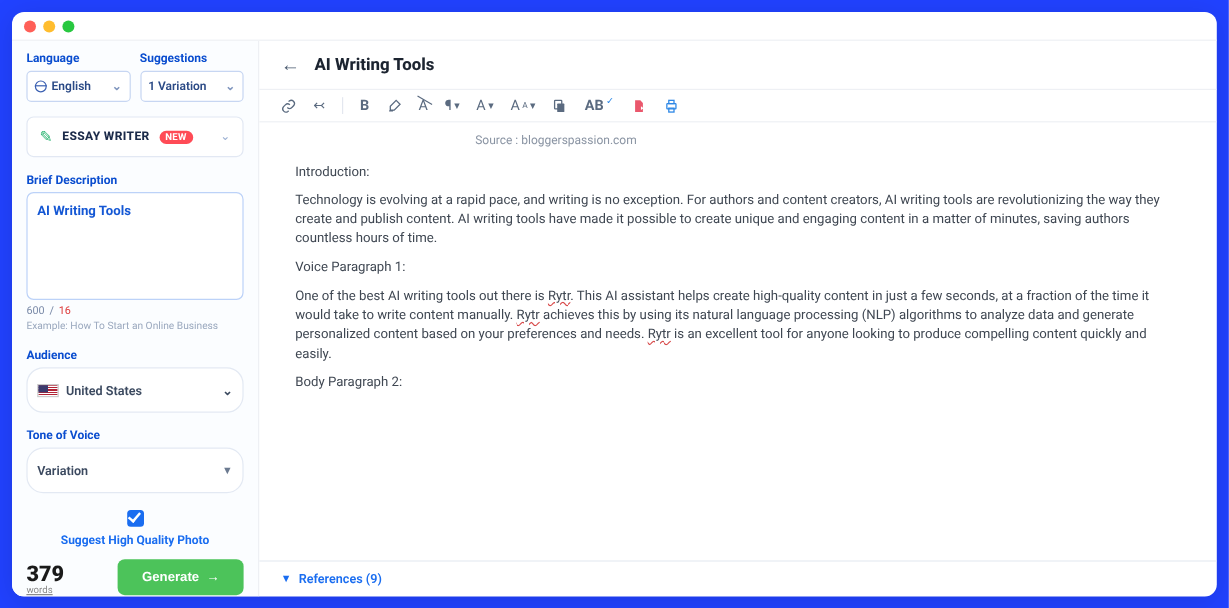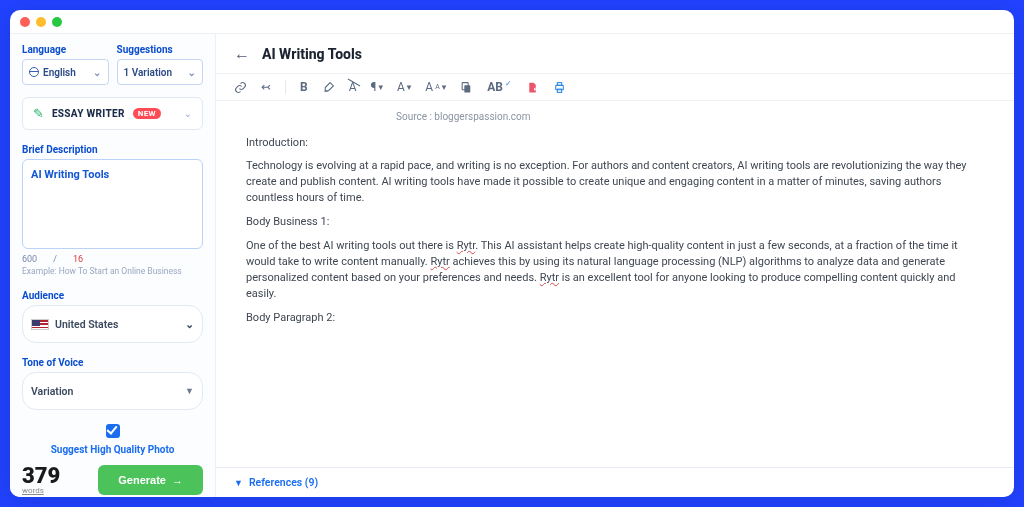--- a/index.html
+++ b/index.html
@@ -93,21 +93,21 @@
   .textarea {
     width:100%; height:90px;
     border:1.5px solid #bcd2f8;
     border-radius:6px;
     background:#fff;
     padding:8px;
     font-size:11px;font-weight:700;color:#1457d4;
     resize:none; outline:none;
     font-family: inherit;
   }
-  .counter { font-size:9px;color:#7a8aa8; margin-top:2px; display:flex; gap:16px;}
+  .counter { font-size:9px;color:#7a8aa8; margin-top:2px; display:flex; gap:4px;}
   .counter .cur{color:#dd3a3a;}
   .example { font-size:8.5px;color:#9aa8be;margin-top:2px;}
   .bigsel {
     border:1px solid #e3e9f3;border-radius:14px;background:#fff;
     height:38px;display:flex;align-items:center;
     padding:16px 8px;font-size:10.5px;font-weight:600;color:#3b495f;
     justify-content:space-between;cursor:pointer;
   }
   .flag {
     width:18px;height:11px;background:
@@ -117,21 +117,21 @@
     position:relative;margin-right:6px;border:0.5px solid #ccc;
   }
   .flag::before{content:"";position:absolute;left:0;top:0;width:8px;height:6px;background:#3c3b6e;}
 
   .checkrow{display:flex;align-items:center;gap:6px;margin-top:14px;flex-direction:column;}
   .chk{width:14px;height:14px;border-radius:3px;background:#1a6df0;position:relative;}
   .chk::after{content:"";position:absolute;left:3px;top:0px;width:4px;height:8px;border:solid #fff;border-width:0 2px 2px 0;transform:rotate(40deg);}
   .photo-label{font-size:10px;font-weight:700;color:#1a6df0;}
 
   .footer{margin-top:auto;display:flex;align-items:flex-end;justify-content:space-between;padding-top:10px;}
-  .count{font-size:22px;font-weight:900;color:#1a1a1a;line-height:.9;}
+  .count{font-size:18px;font-weight:900;color:#1a1a1a;line-height:.9;}
   .count-sub{font-size:8px;color:#8a8a8a;text-decoration:underline;}
   .genbtn{
     background:#4cc35a;color:#fff;border:none;border-radius:6px;
     font-size:11px;font-weight:700;padding:9px 20px;
     display:flex;align-items:flex-start;gap:6px;cursor:pointer;
   }
   .genbtn .arrow{font-weight:900;}
 
   .main{flex:1;display:flex;flex-direction:column;overflow:hidden;position:relative;}
   .header{
@@ -342,21 +342,21 @@
               <rect x="8" y="15" width="8" height="6"></rect>
             </svg>
           </span>
       </div>
 
       <div class="content">
         <div class="source">Source : bloggerspassion.com</div>
 
         <p class="para">Introduction:</p>
         <p class="para">Technology is evolving at a rapid pace, and writing is no exception. For authors and content creators, AI writing tools are revolutionizing the way they create and publish content. AI writing tools have made it possible to create unique and engaging content in a matter of minutes, saving authors countless hours of time.</p>
-        <p class="para">Body Business 1:</p>
+        <p class="para">Voice Paragraph 1:</p>
         <p class="para">
           <span>One of the best AI writing tools out there is </span><span class="und">Rytr</span><span>. This AI assistant helps create high-quality content in just a few seconds, at a fraction of the time it would take to write content manually. </span><span class="und">Rytr</span><span> achieves this by using its natural language processing (NLP) algorithms to analyze data and generate personalized content based on your preferences and needs. </span><span class="und">Rytr</span><span> is an excellent tool for anyone looking to produce compelling content quickly and easily.</span>
         </p>
         <p class="para">Body Paragraph 2:</p>
 
       </div>
 
       <div class="refs">
         <span style="font-size:9px;">▼</span>
         <span>References (9)</span>

